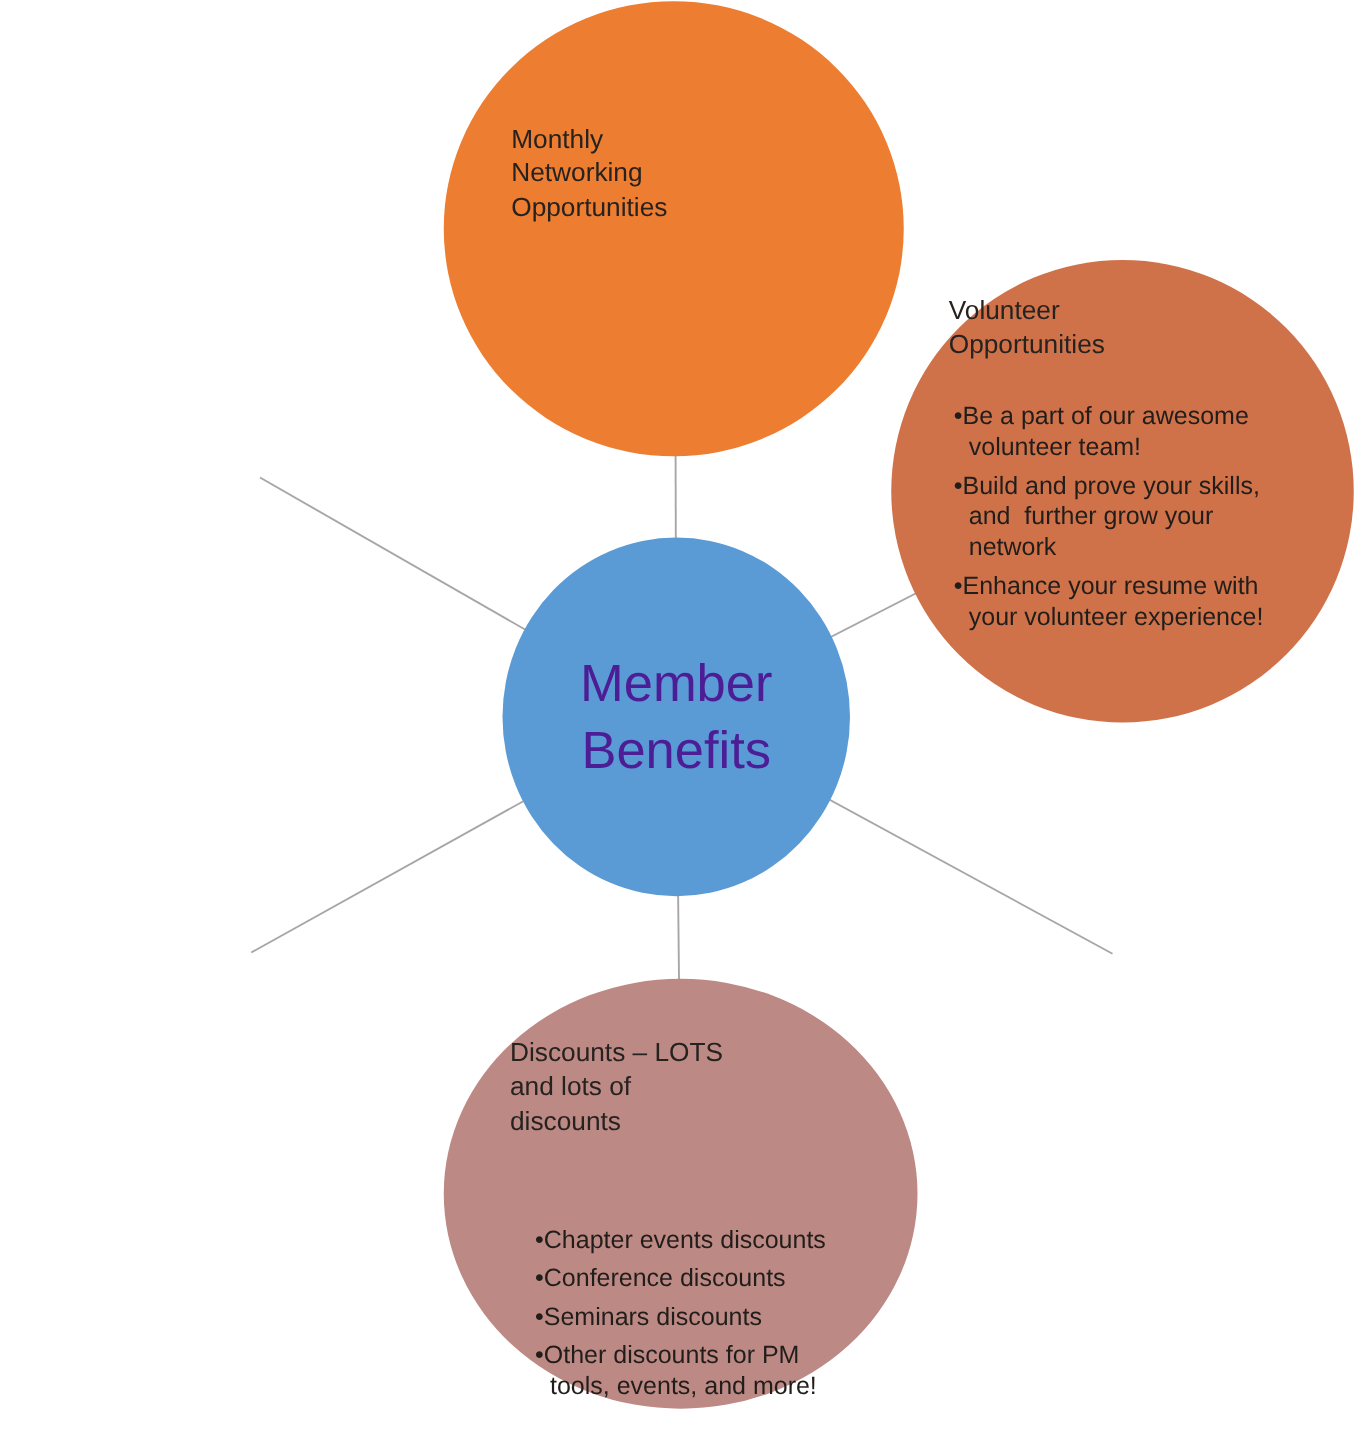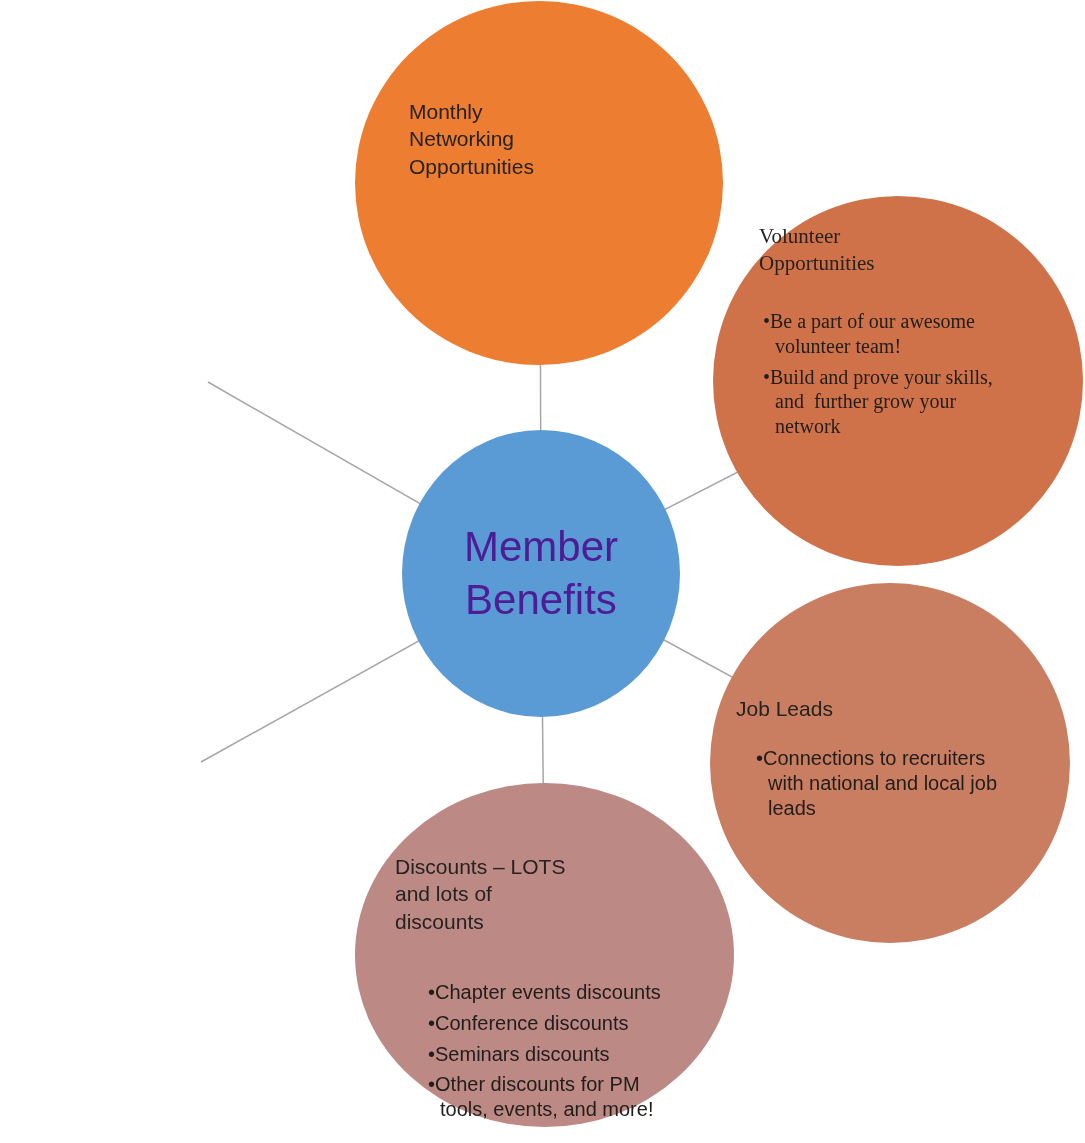--- a/index.html
+++ b/index.html
@@ -51,30 +51,30 @@
     white-space: pre-line;
     font-size: 42px;
     line-height: 1.26;
     color: #4c1d95;
   }
   
   .n-networking { left: 355px; top: 1px; width: 368px; height: 364px; }
   .n-networking .title   { left: 54px; top: 97px; width: 280px; }
   .n-networking .bullets { left: 66px; top: 236px; width: 260px; }
   
-  .n-volunteer { left: 713px; top: 196px; width: 370px; height: 370px; font-family: Liberation Serif, serif; }
+  .n-volunteer { left: 713px; top: 208px; width: 370px; height: 370px; }
   .n-volunteer .title   { left: 46px; top: 27px; width: 290px; }
   .n-volunteer .bullets { left: 50px; top: 113px; width: 256px; }
   
   .n-job { left: 710px; top: 583px; width: 360px; height: 360px; }
   .n-job .title   { left: 26px; top: 112px; width: 250px; }
   .n-job .bullets { left: 46px; top: 163px; width: 252px; }
   
   .n-discounts { left: 355px; top: 783px; width: 379px; height: 344px; }
-  .n-discounts .title   { left: 40px; top: 46px; width: 290px; margin-top: 24px; }
+  .n-discounts .title   { left: 53px; top: 46px; width: 290px; }
   .n-discounts .bullets { left: 73px; top: 161px; width: 262px; margin-top: 36px; }
   
   .n-profdev { left: 17px; top: 580px; width: 368px; height: 365px; }
   .n-profdev .title   { left: 58px; top: 54px; width: 280px; }
   .n-profdev .bullets { left: 76px; top: 135px; width: 242px; }
   
   .n-mentoring { left: 25px; top: 195px; width: 367px; height: 375px; }
   .n-mentoring .title   { left: 53px; top: 89px; width: 290px; }
   .n-mentoring .bullets { left: 70px; top: 204px; width: 250px; }
 </style>
@@ -97,29 +97,24 @@
 Networking
 Opportunities</div>
   </div>
 
   <div class="node n-volunteer" style="background: rgb(207, 114, 73);">
     <div class="title">Volunteer
 Opportunities</div>
     <div class="bullets">
       <div class="bullet">Be a part of our awesome volunteer team!</div>
       <div class="bullet">Build and prove your skills, and  further grow your network</div>
+      <div class="bullet">Enhance your resume with your volunteer experience!</div>
     </div>
   </div>
 
-  <div class="node n-job" style="background: rgb(201, 125, 97);">
-    <div class="title">Job Leads</div>
-    <div class="bullets">
-      <div class="bullet">Connections to recruiters with national and local job leads</div>
-    </div>
-  </div>
 
   <div class="node n-discounts" style="background: rgb(188, 137, 132);">
     <div class="title">Discounts – LOTS
 and lots of
 discounts</div>
     <div class="bullets">
       <div class="bullet">Chapter events discounts</div>
       <div class="bullet">Conference discounts</div>
       <div class="bullet">Seminars discounts</div>
       <div class="bullet">Other discounts for PM tools, events, and more!</div>

